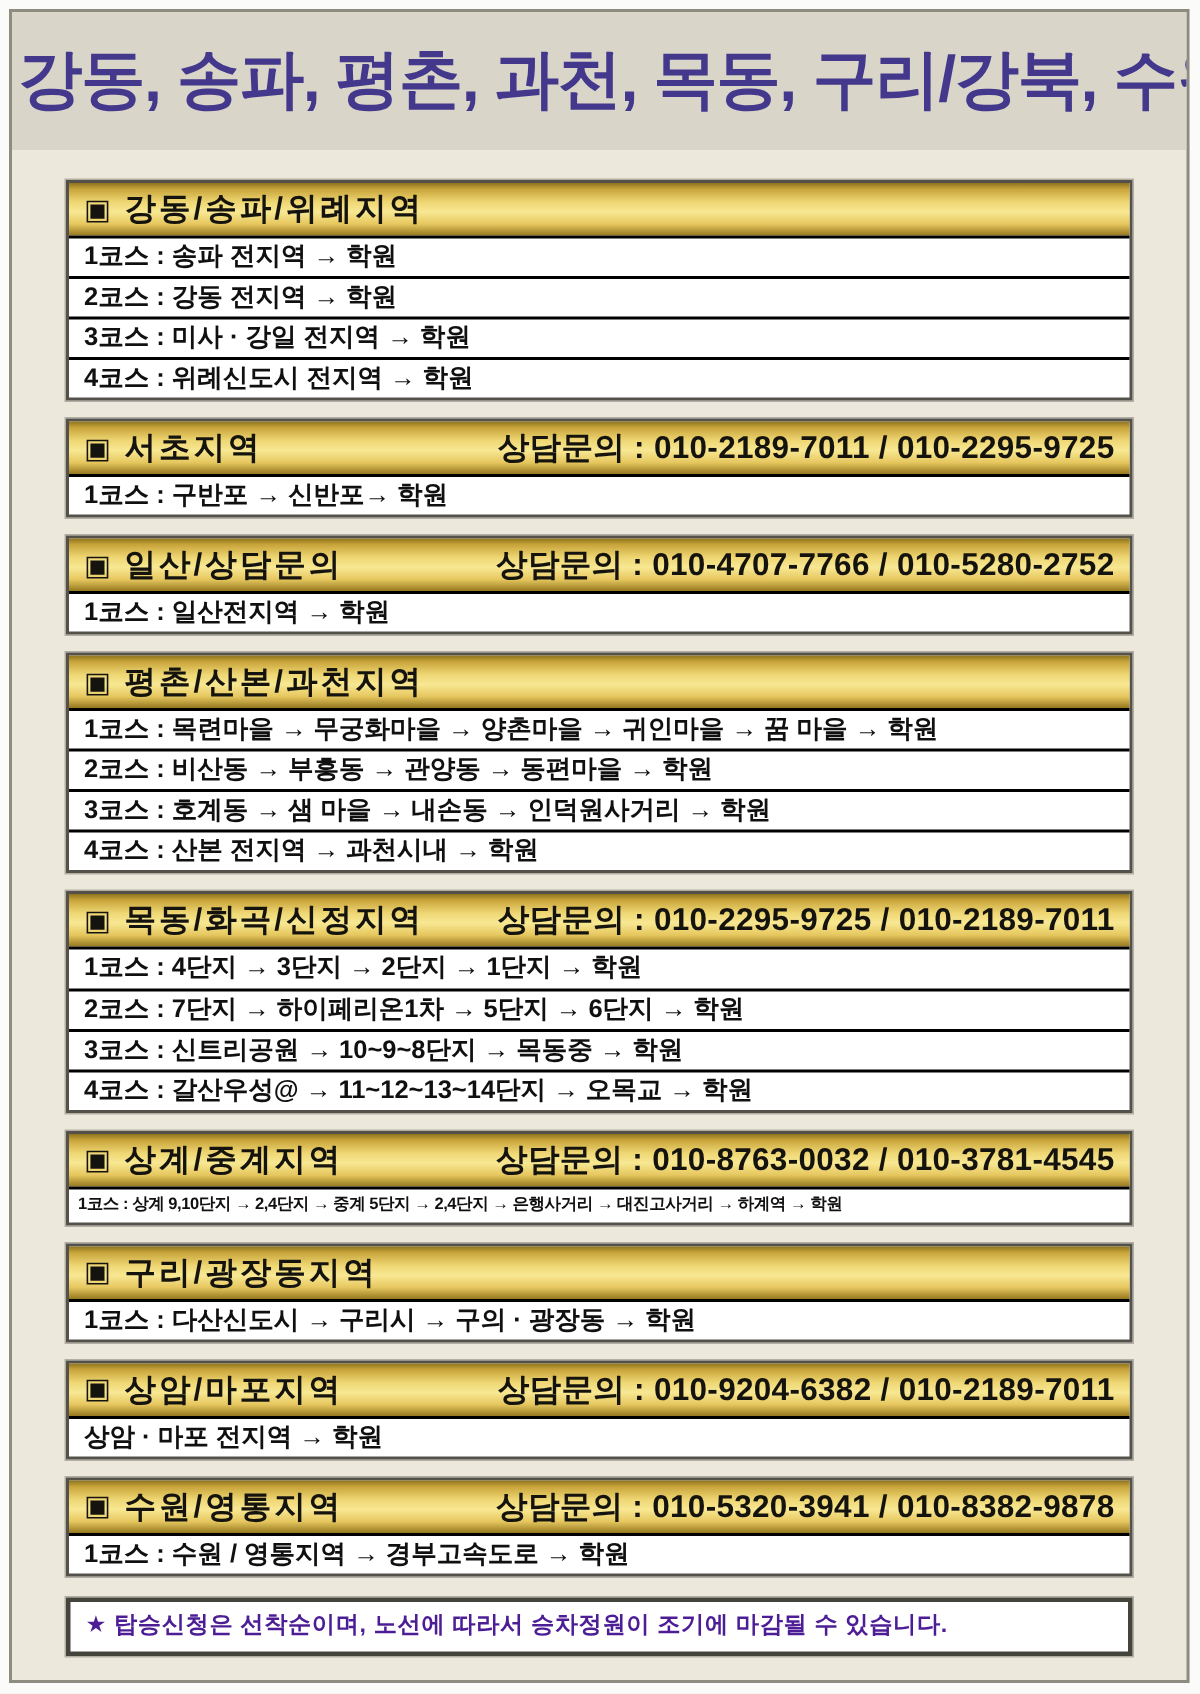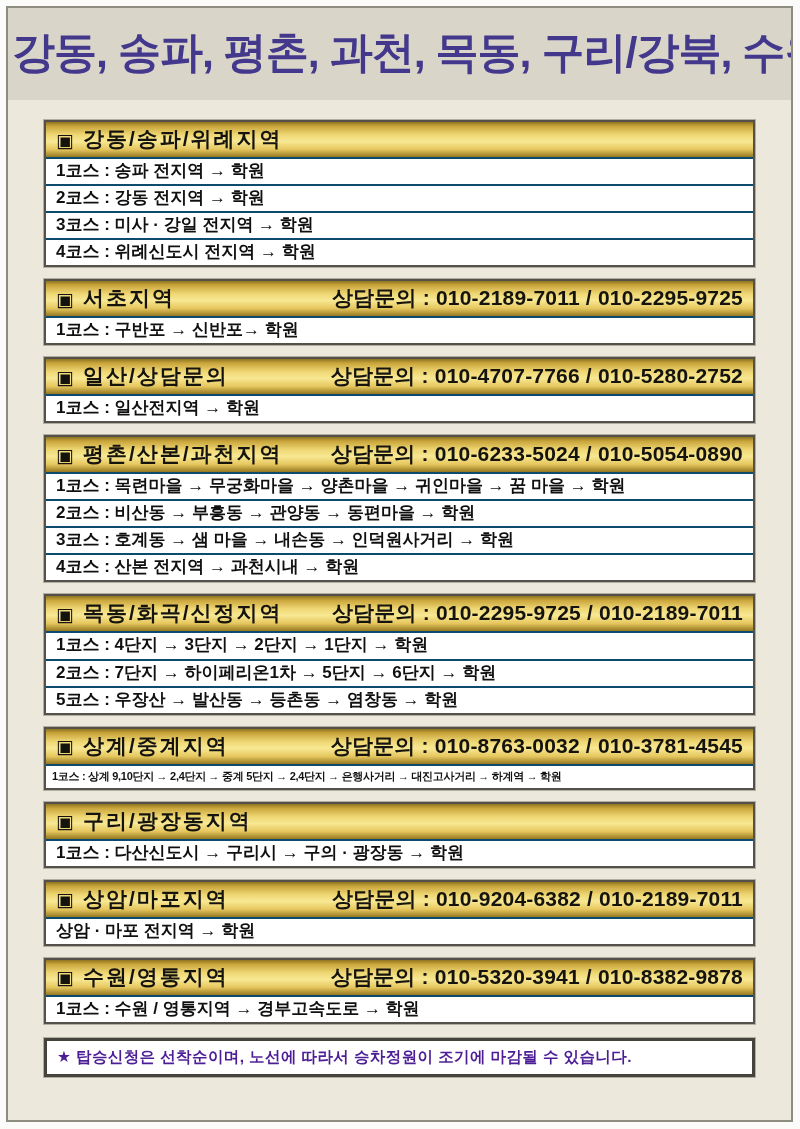--- a/index.html
+++ b/index.html
@@ -28,21 +28,21 @@
   .sec-head{
     display:flex;align-items:center;
     padding:3px 10px 4px;
     background:linear-gradient(180deg,#8f741f 0%,#c9a53b 12%,#eed673 36%,#f8e893 55%,#e6c75f 78%,#95781f 100%);
     font-weight:bold;font-size:21px;color:#15130e;white-space:nowrap;
   }
   .marker{margin-right:9px;font-size:19px;line-height:1;position:relative;top:1px;}
   .region{letter-spacing:2px;}
   .contact{margin-left:auto;letter-spacing:0.2px;}
   .route{
-    border-top:2px solid #0c4a6e;
+    border-top:2px solid #000000;
     padding:2px 10px 3px;
     font-weight:bold;font-size:17px;line-height:1.18;color:#101010;
     white-space:nowrap;
   }
   .route.small{font-size:11px;letter-spacing:-0.3px;padding:4px 6px 5px;}
   .notes{
     border:3px solid #45443c;background:#ffffff;
     box-shadow:0 0 0 1px #b2afa2;
     padding:6px 10px 7px;margin-top:2px;
   }
@@ -78,35 +78,35 @@
           <div class="sec-head">
             <span class="marker">▣</span>
             <span class="region">일산/상담문의</span>
             <span class="contact">상담문의 : 010-4707-7766 / 010-5280-2752</span>
           </div>
           <div class="route">1코스 : 일산전지역 → 학원</div>
         </div><div class="section">
           <div class="sec-head">
             <span class="marker">▣</span>
             <span class="region">평촌/산본/과천지역</span>
-            <span class="contact">상담문의 : 010-6233-5024 / 010-5054-0890</span>
           </div>
           <div class="route">1코스 : 목련마을 → 무궁화마을 → 양촌마을 → 귀인마을 → 꿈 마을 → 학원</div>
           <div class="route">2코스 : 비산동 → 부흥동 → 관양동 → 동편마을 → 학원</div>
           <div class="route">3코스 : 호계동 → 샘 마을 → 내손동 → 인덕원사거리 → 학원</div>
           <div class="route">4코스 : 산본 전지역 → 과천시내 → 학원</div>
         </div><div class="section">
           <div class="sec-head">
             <span class="marker">▣</span>
             <span class="region">목동/화곡/신정지역</span>
             <span class="contact">상담문의 : 010-2295-9725 / 010-2189-7011</span>
           </div>
           <div class="route">1코스 : 4단지 → 3단지 → 2단지 → 1단지 → 학원</div>
           <div class="route">2코스 : 7단지 → 하이페리온1차 → 5단지 → 6단지 → 학원</div>
-          <div class="route">5코스 : 우장산 → 발산동 → 등촌동 → 염창동 → 학원</div>
+          <div class="route">3코스 : 신트리공원 → 10~9~8단지 → 목동중 → 학원</div>
+          <div class="route">4코스 : 갈산우성@ → 11~12~13~14단지 → 오목교 → 학원</div>
         </div><div class="section">
           <div class="sec-head">
             <span class="marker">▣</span>
             <span class="region">상계/중계지역</span>
             <span class="contact">상담문의 : 010-8763-0032 / 010-3781-4545</span>
           </div>
           <div class="route small">1코스 : 상계 9,10단지 → 2,4단지 → 중계 5단지 → 2,4단지 → 은행사거리 → 대진고사거리 → 하계역 → 학원</div>
         </div><div class="section">
           <div class="sec-head">
             <span class="marker">▣</span>

